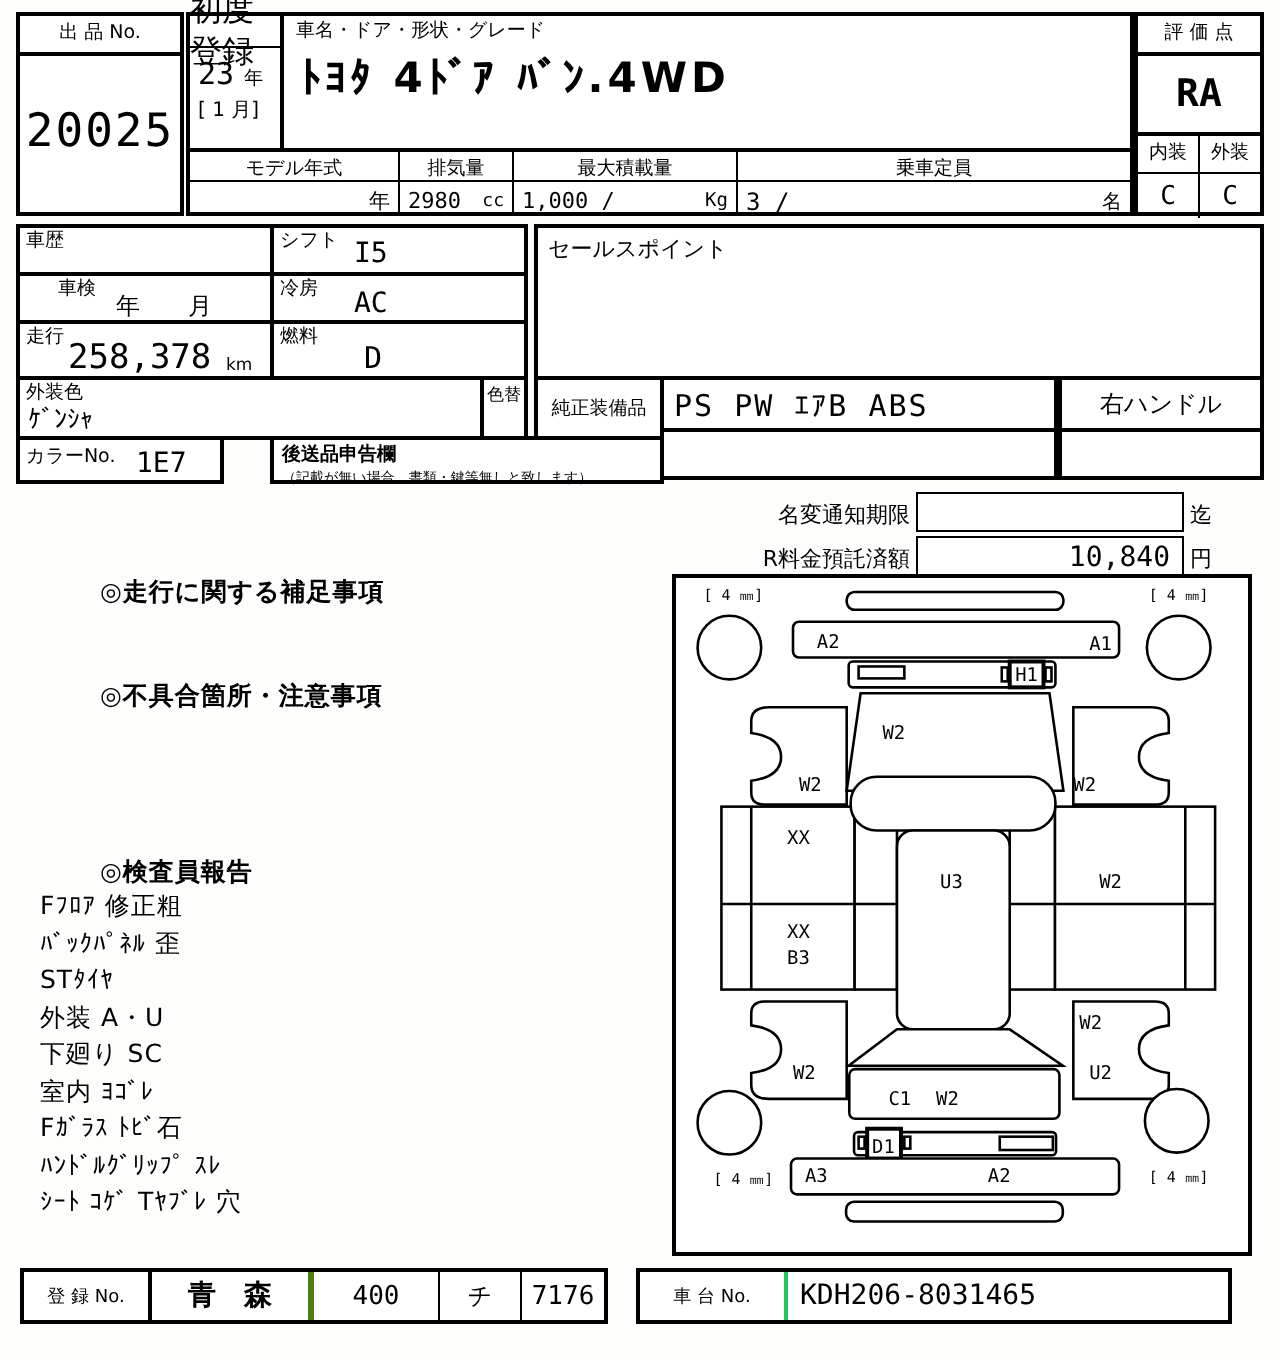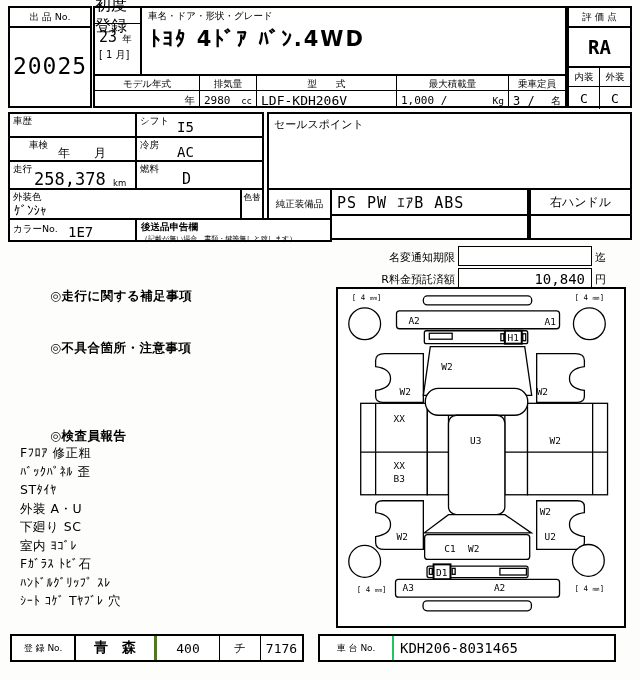--- a/index.html
+++ b/index.html
@@ -69,24 +69,20 @@
     <div class="hdr-cell">モデル年式</div>
     <div class="val-line" style="justify-content:flex-end;font-size:10.5px;">年</div>
   </div>
   <div style="width:57px;">
     <div class="hdr-cell">排気量</div>
     <div class="val-line mono" style="font-size:11px;">
       <span>2980</span>
       <span style="font-size:9px;">cc</span>
     </div>
   </div>
-  <div style="width:140px;">
-    <div class="hdr-cell">型　　式</div>
-    <div class="val-line mono" style="font-size:13px;justify-content:flex-start;">LDF-KDH206V</div>
-  </div>
   <div style="width:112px;">
     <div class="hdr-cell">最大積載量</div>
     <div class="val-line mono" style="font-size:11px;text-align:center;">
       <span>1,000 /</span>
       <span style="font-size:9.5px;margin-left:36px;">Kg</span>
     </div>
   </div>
   <div style="flex:1;">
     <div class="hdr-cell">乗車定員</div>
     <div class="val-line mono" style="font-size:12px;">
@@ -124,21 +120,21 @@
 </div>
 
 <div class="abs bx" style="left:8px;top:188px;width:234px;height:32px;">
   <div class="lbl" style="padding:2px 0 0 3px;">外装色</div>
   <div style="font-size:13px;padding:1px 0 0 4px;">ｹﾞﾝｼｬ</div>
 </div>
 <div class="abs bx" style="left:240px;top:188px;width:24px;height:32px;">
   <div style="font-size:8.5px;text-align:center;padding-top:2px;">色替</div>
 </div>
 
-<div class="abs bx" style="left:8px;top:218px;width:129px;height:24px;">
+<div class="abs bx" style="left:8px;top:218px;width:104px;height:24px;">
   <span class="lbl" style="position:absolute;top:4px;left:3px;">カラーNo.</span>
   <span class="mono" style="position:absolute;top:4px;left:58px;font-size:14px;">1E7</span>
 </div>
 <div class="abs bx" style="left:135px;top:218px;width:197px;height:24px;">
   <div style="font-size:9.5px;font-weight:bold;padding:1px 0 0 4px;">後送品申告欄</div>
   <div style="font-size:7px;padding-left:4px;">（記載が無い場合、書類・鍵等無しと致します）</div>
 </div>
 
 <div class="abs bx" style="left:267px;top:112px;width:365px;height:78px;">
   <div style="font-size:11px;padding:3px 0 0 5px;">セールスポイント</div>

